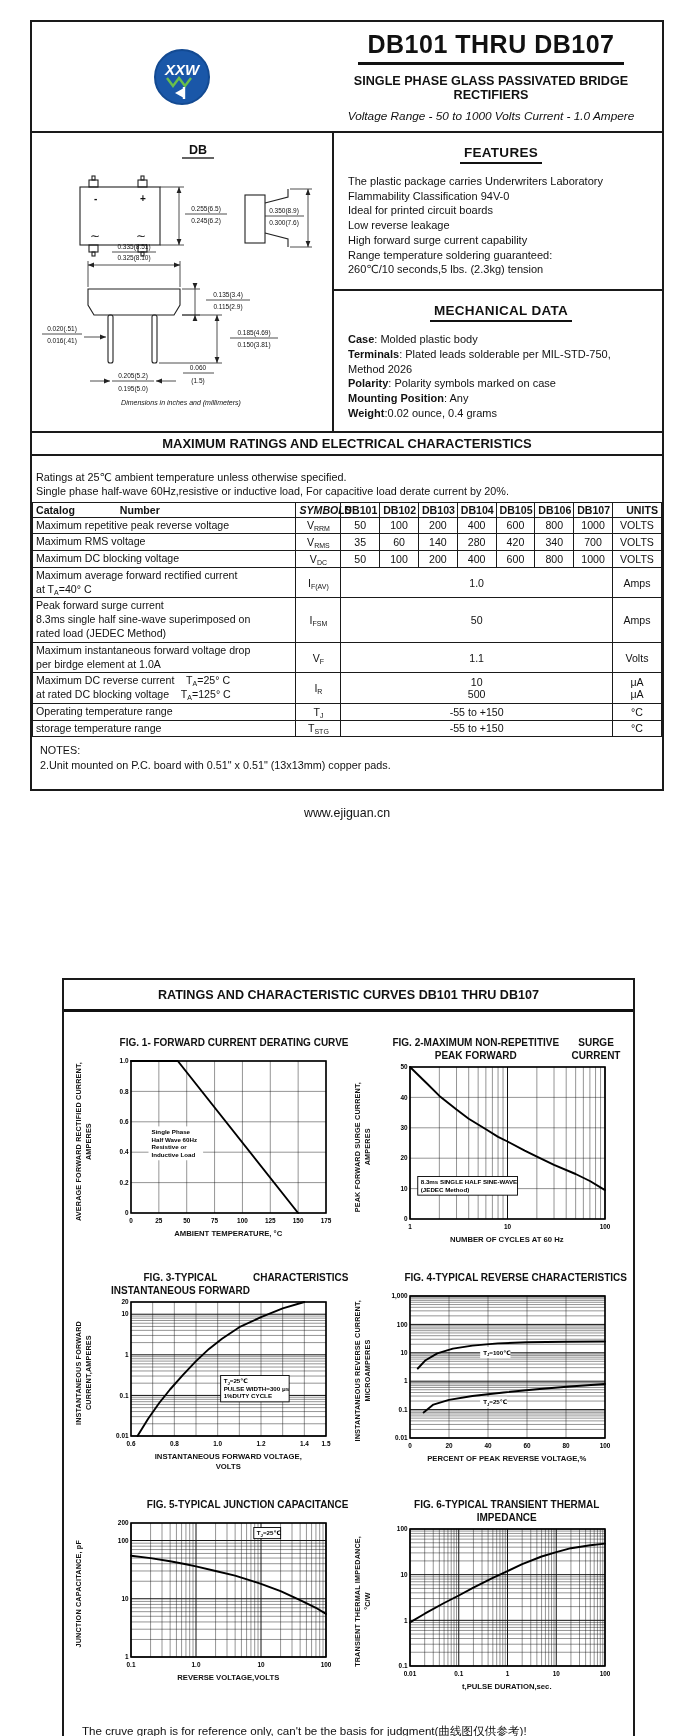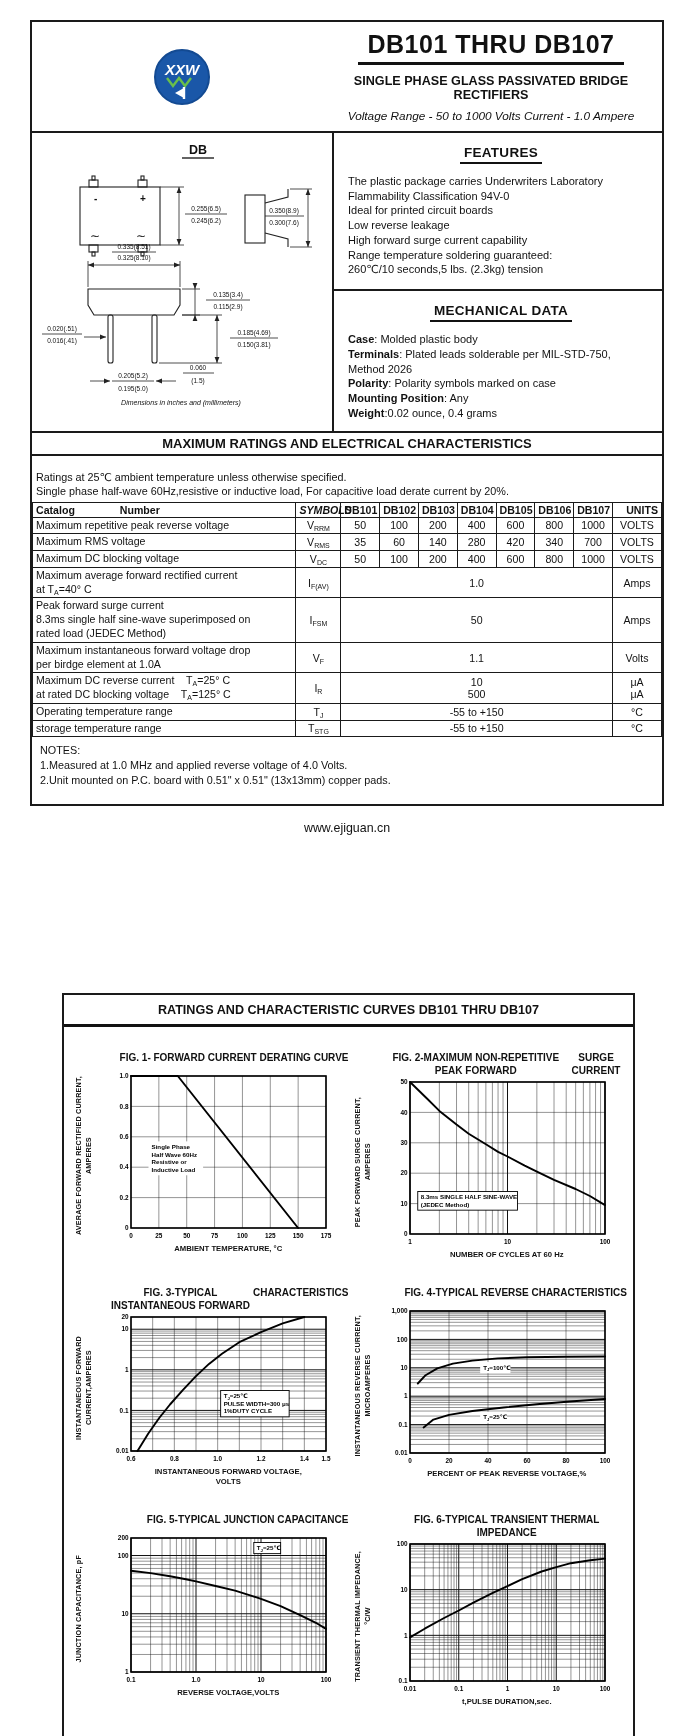--- a/index.html
+++ b/index.html
@@ -375,21 +375,20 @@
           </td>
           <td class="unit">
             <div>°C</div>
           </td>
         </tr>
       </tbody>
   </table>
 
   <div class="notes" id="notes">
       <div>NOTES:</div>
-      <div>1.Measured at 1.0 MHz and applied reverse voltage of 4.0 Volts.</div>
       <div>2.Unit mounted on P.C. board with 0.51"  x 0.51"  (13x13mm) copper pads.</div>
     </div>
 </div>
 
 <div class="site">www.ejiguan.cn</div>
 
 <div class="p2">
   <div class="p2-title">RATINGS AND CHARACTERISTIC CURVES DB101 THRU DB107</div>
   <div class="figs">
     <div class="fig">

